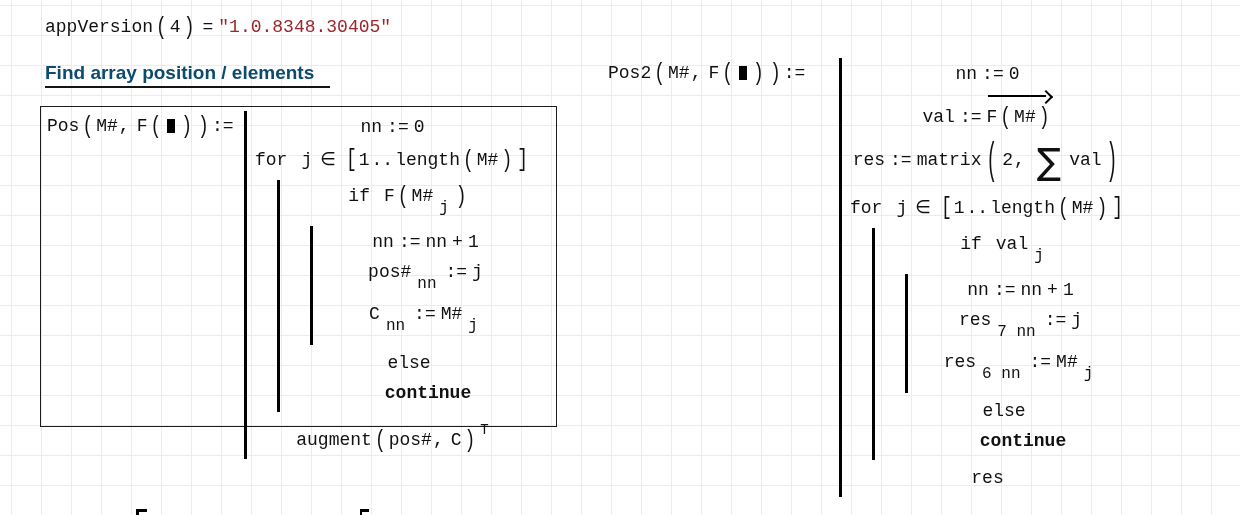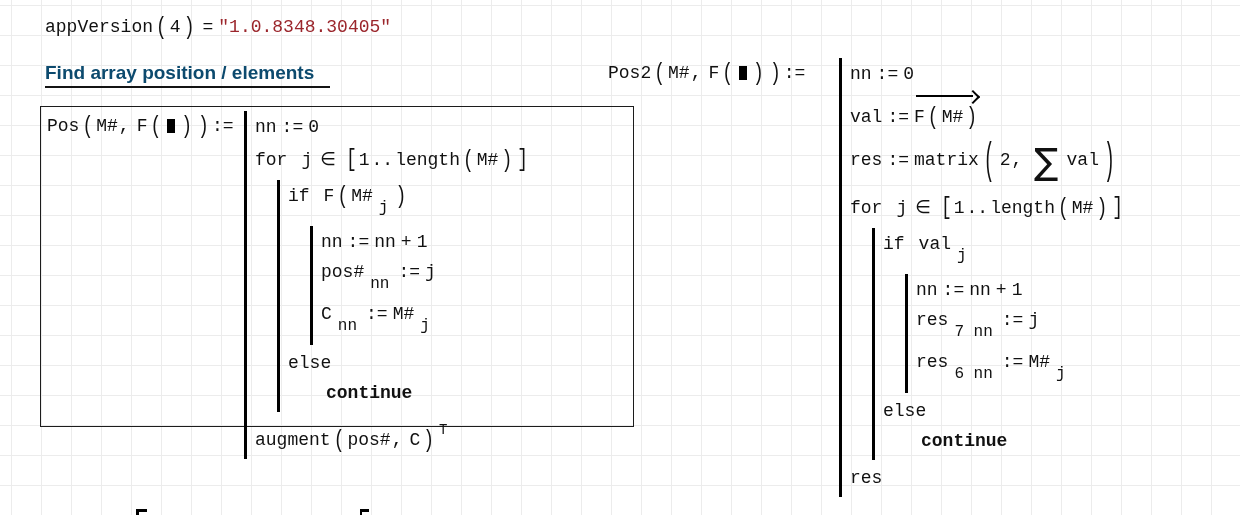--- a/index.html
+++ b/index.html
@@ -18,30 +18,30 @@
   .math { font-size:18px; }
   .appver { left:45px; top:13px; font-size:18px; line-height:28px; }
   .str { color:#9b262c; }
   .heading {
     left:45px; top:61px;
     font-family:"Liberation Sans","DejaVu Sans",sans-serif;
     font-size:19px; font-weight:600; color:#0c4a6e;
     border-bottom:2px solid #141414; padding:0 16px 2px 0; line-height:23px;
   }
   .posbox {
-    left:40px; top:106px; width:594px; height:321px;
+    left:40px; top:106px; width:517px; height:321px;
     border:1.5px solid #1c1c1c; box-sizing:border-box;
     padding:4px 0 0 6px;
   }
   .pos2region { left:608px; top:58px; }
   .assign-row { display:flex; align-items:flex-start; }
   .hdr { line-height:30px; flex-shrink:0; }
   .hdr-left { width:197px; }
   .hdr-right { width:231px; }
-  .prog { border-left:3px solid #000; padding:1px 0 4px 8px; }
+  .prog { border-left:3px solid #000; padding:1px 0 4px 8px;text-align:center; }
   .prog .prog { margin:3px 0 3px 22px; }
   .line { line-height:30px; }
   .lh34 { line-height:34px; }
   .mat { line-height:56px; }
   .indent { padding-left:38px; }
   .bold { font-weight:bold; }
   .v { }
   .kw { margin-right:14px; }
   .op { margin:0 5px; }
   .plus { margin:0 5px; }

